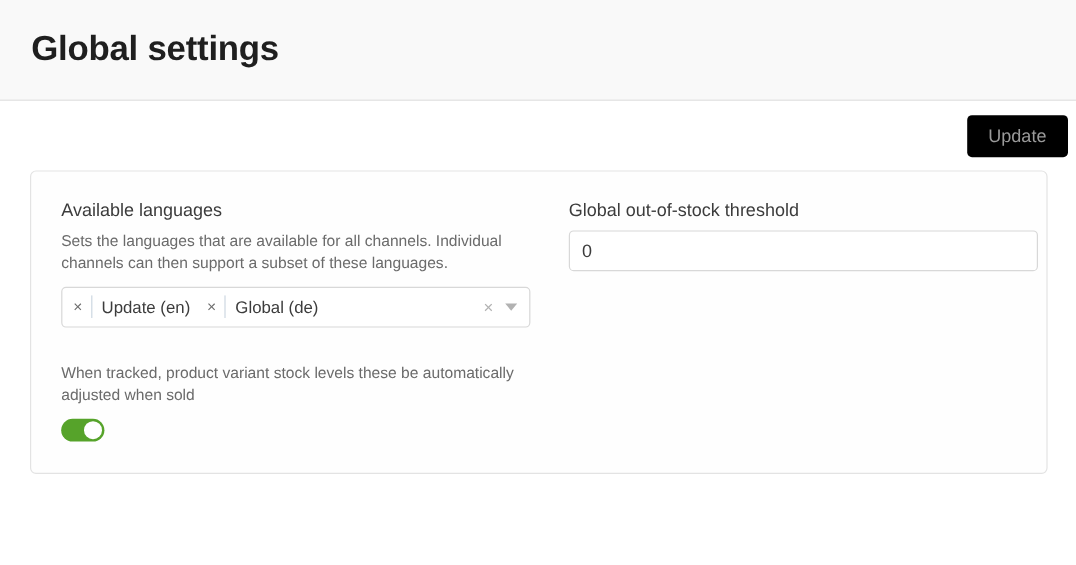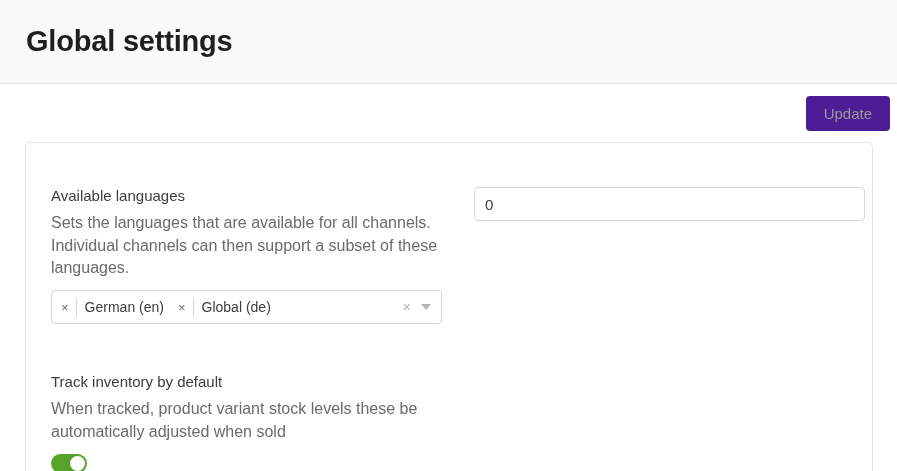--- a/index.html
+++ b/index.html
@@ -37,21 +37,21 @@
   
   .action-bar {
     height: 58px;
     box-sizing: border-box;
     display: flex;
     justify-content: flex-end;
     align-items: center;
     padding: 0 7px 0 0;
   }
   .update-button {
-    background: #4c1d95;
+    background: #000000;
     border: none;
     border-radius: 4px;
     color: #9a9a9a;
     font-family: "Liberation Sans", sans-serif;
     font-size: 15px;
     padding: 9px 18px;
     cursor: default;
   }
 
   
@@ -66,29 +66,29 @@
   }
   .card-grid {
     display: flex;
     gap: 32px;
   }
   .col {
     width: 391px;
     flex: 0 0 391px;
   }
 
-  .field-block { margin-bottom: 0; margin-top: 20px; }
+  .field-block { margin-bottom: 0; }
   .field-label {
     font-size: 15px;
     color: #3c3c3c;
     margin: 0 0 7px 0;
     line-height: 1.2;
   }
   .field-desc {
-    font-size: 16px;
+    font-size: 13px;
     color: #6b6b6b;
     line-height: 1.42;
     margin: 0 0 10px 0;
   }
 
   
   .multiselect {
     border: 1px solid #d8d8d8;
     border-radius: 4px;
     background: #ffffff;
@@ -201,51 +201,51 @@
       <div class="field-block">
         <div class="field-label">Available languages</div>
         <div class="field-desc">Sets the languages that are available for all channels. Individual channels can then support a subset of these languages.</div>
 
         <div class="multiselect">
           <div class="chips">
 
             <span class="chip">
               <span class="chip-remove">×</span>
               <span class="chip-divider"></span>
-              <span>German (en)</span>
+              <span>Update (en)</span>
             </span>
 
             <span class="chip">
               <span class="chip-remove">×</span>
               <span class="chip-divider"></span>
               <span>Global (de)</span>
             </span>
 
           </div>
           <div class="ms-actions">
             <span class="ms-clear">×</span>
             <span class="ms-caret"></span>
           </div>
         </div>
       </div>
     </div>
 
     <div class="col">
       <div class="field-block">
+        <div class="field-label">Global out-of-stock threshold</div>
         <input class="number-input" type="text" value="0" style="">
       </div>
     </div>
 
   </div>
 
   <div class="card-grid row-second">
 
     <div class="col">
       <div class="field-block">
-        <div class="field-label">Track inventory by default</div>
         <div class="field-desc">When tracked, product variant stock levels these be automatically adjusted when sold</div>
         <div class="toggle">
           <div class="knob"></div>
         </div>
       </div>
     </div>
 
     <div class="col"></div>
 
   </div>

